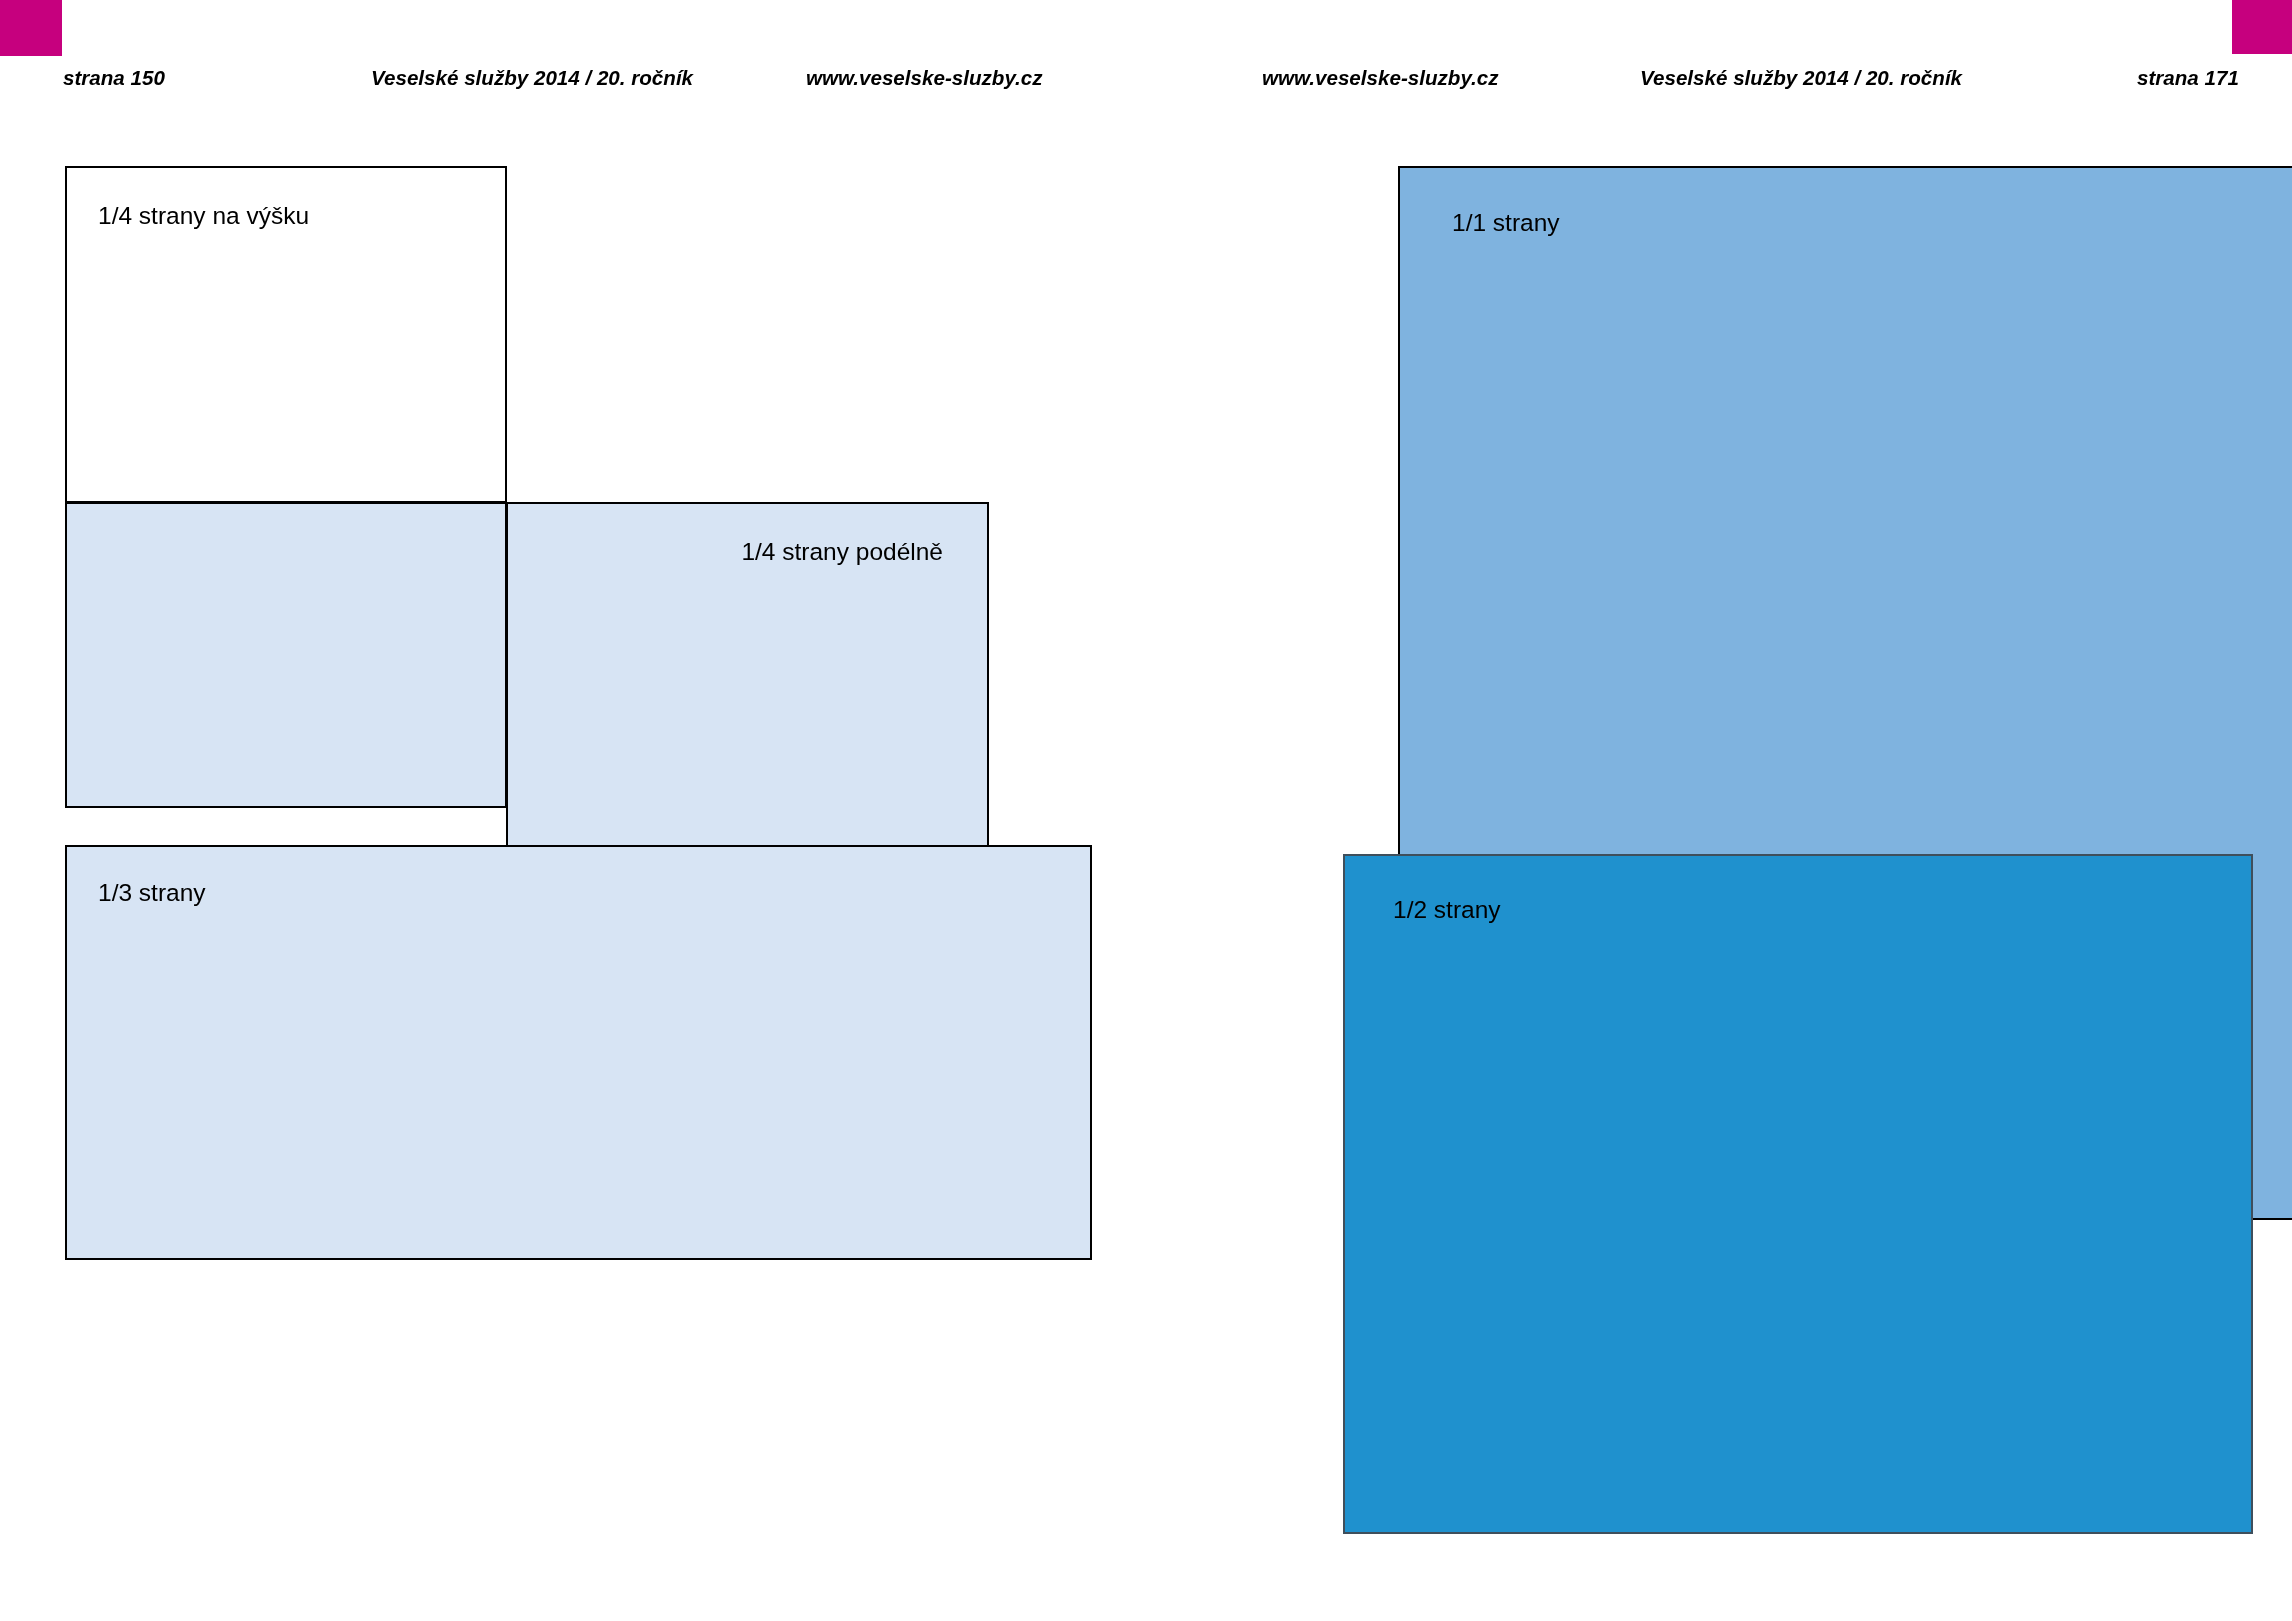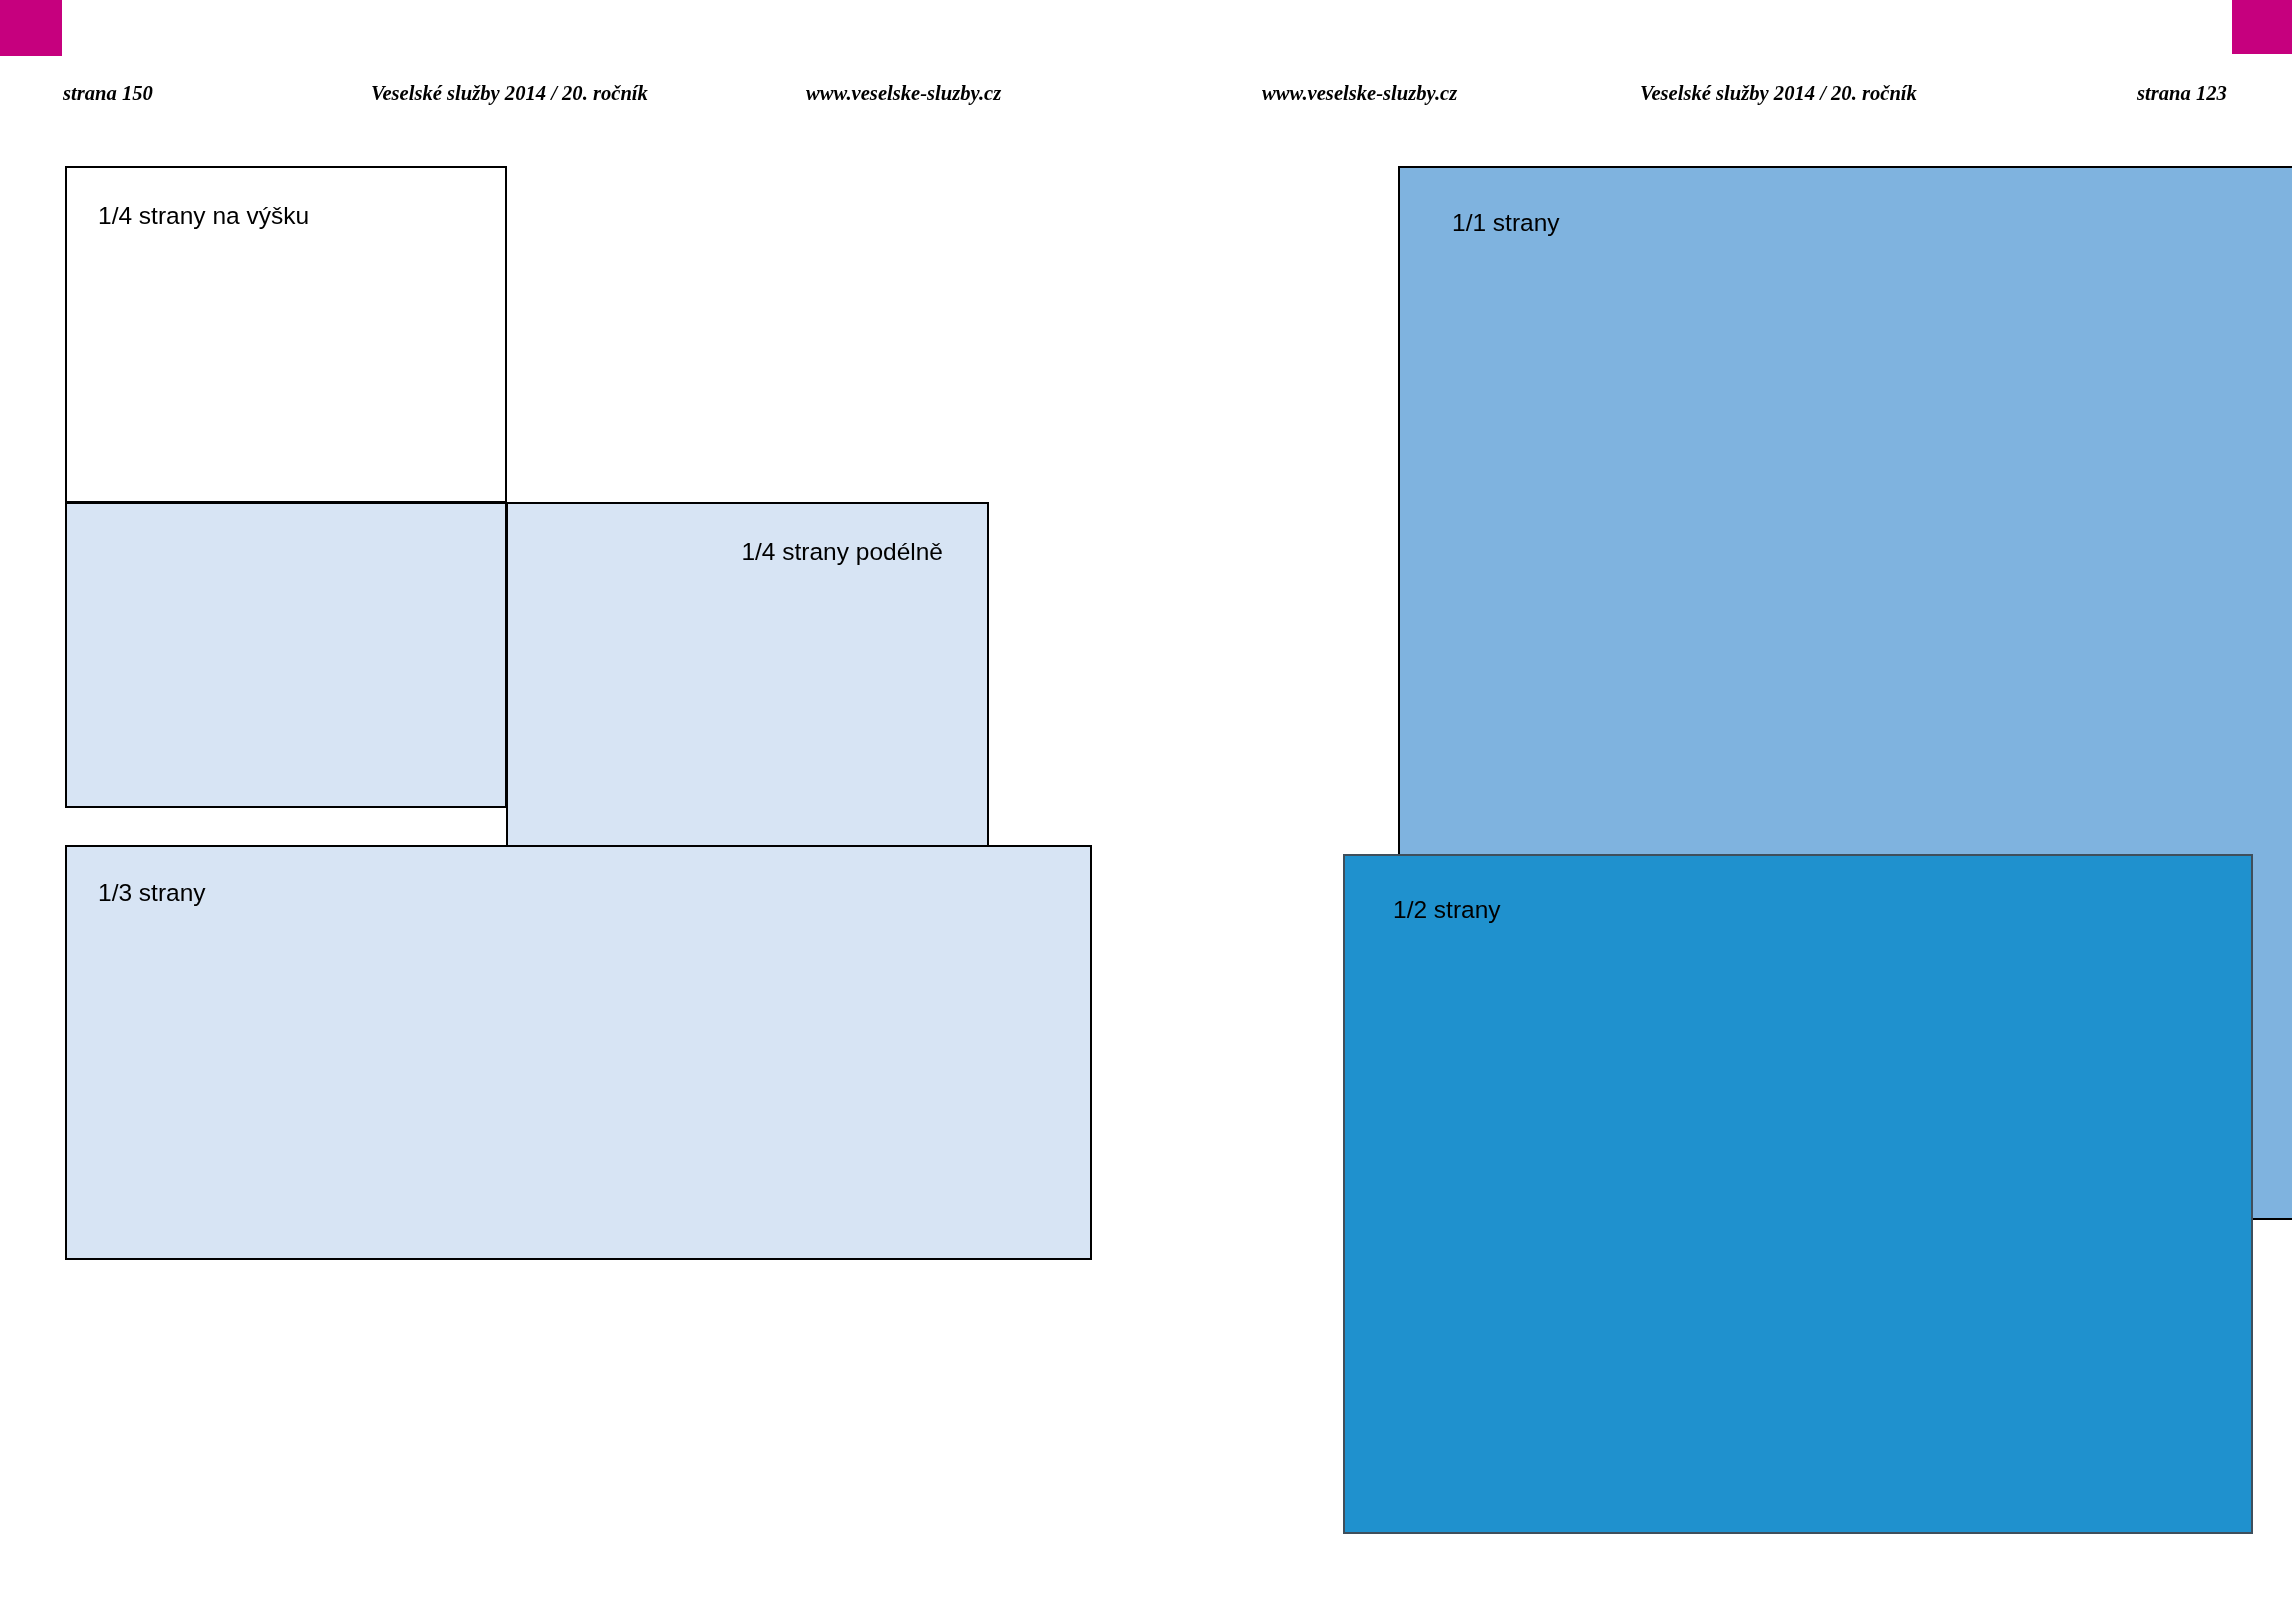--- a/index.html
+++ b/index.html
@@ -32,23 +32,22 @@
     left: 0;
     width: 2293px;
     height: 25.5px;
     font-style: italic;
     font-weight: bold;
     font-size: 20.6px;
     white-space: nowrap;
   }
   .rh-item {
     position: absolute;
-    top: 16px;
+    top: 0;
     line-height: 25.5px;
-    font-family: Liberation Serif, serif;
   }
   .rh-left-page    { left: 63px; }
   .rh-left-title   { left: 371px; }
   .rh-left-url     { left: 806px; }
   .rh-right-url    { left: 1262px; }
   .rh-right-title  { left: 1640px; }
   .rh-right-page   { left: 2137px; }
 
   
   .fmt-box {
@@ -115,21 +114,21 @@
 
 <div class="corner-mark left"></div>
 <div class="corner-mark right"></div>
 
 <div class="running-head">
   <span class="rh-item rh-left-page">strana 150</span>
   <span class="rh-item rh-left-title">Veselské služby 2014 / 20. ročník</span>
   <span class="rh-item rh-left-url">www.veselske-sluzby.cz</span>
   <span class="rh-item rh-right-url">www.veselske-sluzby.cz</span>
   <span class="rh-item rh-right-title">Veselské služby 2014 / 20. ročník</span>
-  <span class="rh-item rh-right-page">strana 123</span>
+  <span class="rh-item rh-right-page">strana 171</span>
 </div>
 
 <div class="fmt-box" id="box-quarter-portrait">
   <span class="fmt-label" id="label-quarter-portrait">1/4 strany na výšku</span>
 </div>
 
 <div class="fmt-box" id="box-quarter-landscape-left"></div>
 
 <div class="fmt-box" id="box-quarter-landscape">
   <span class="fmt-label" id="label-quarter-landscape">1/4 strany podélně</span>

